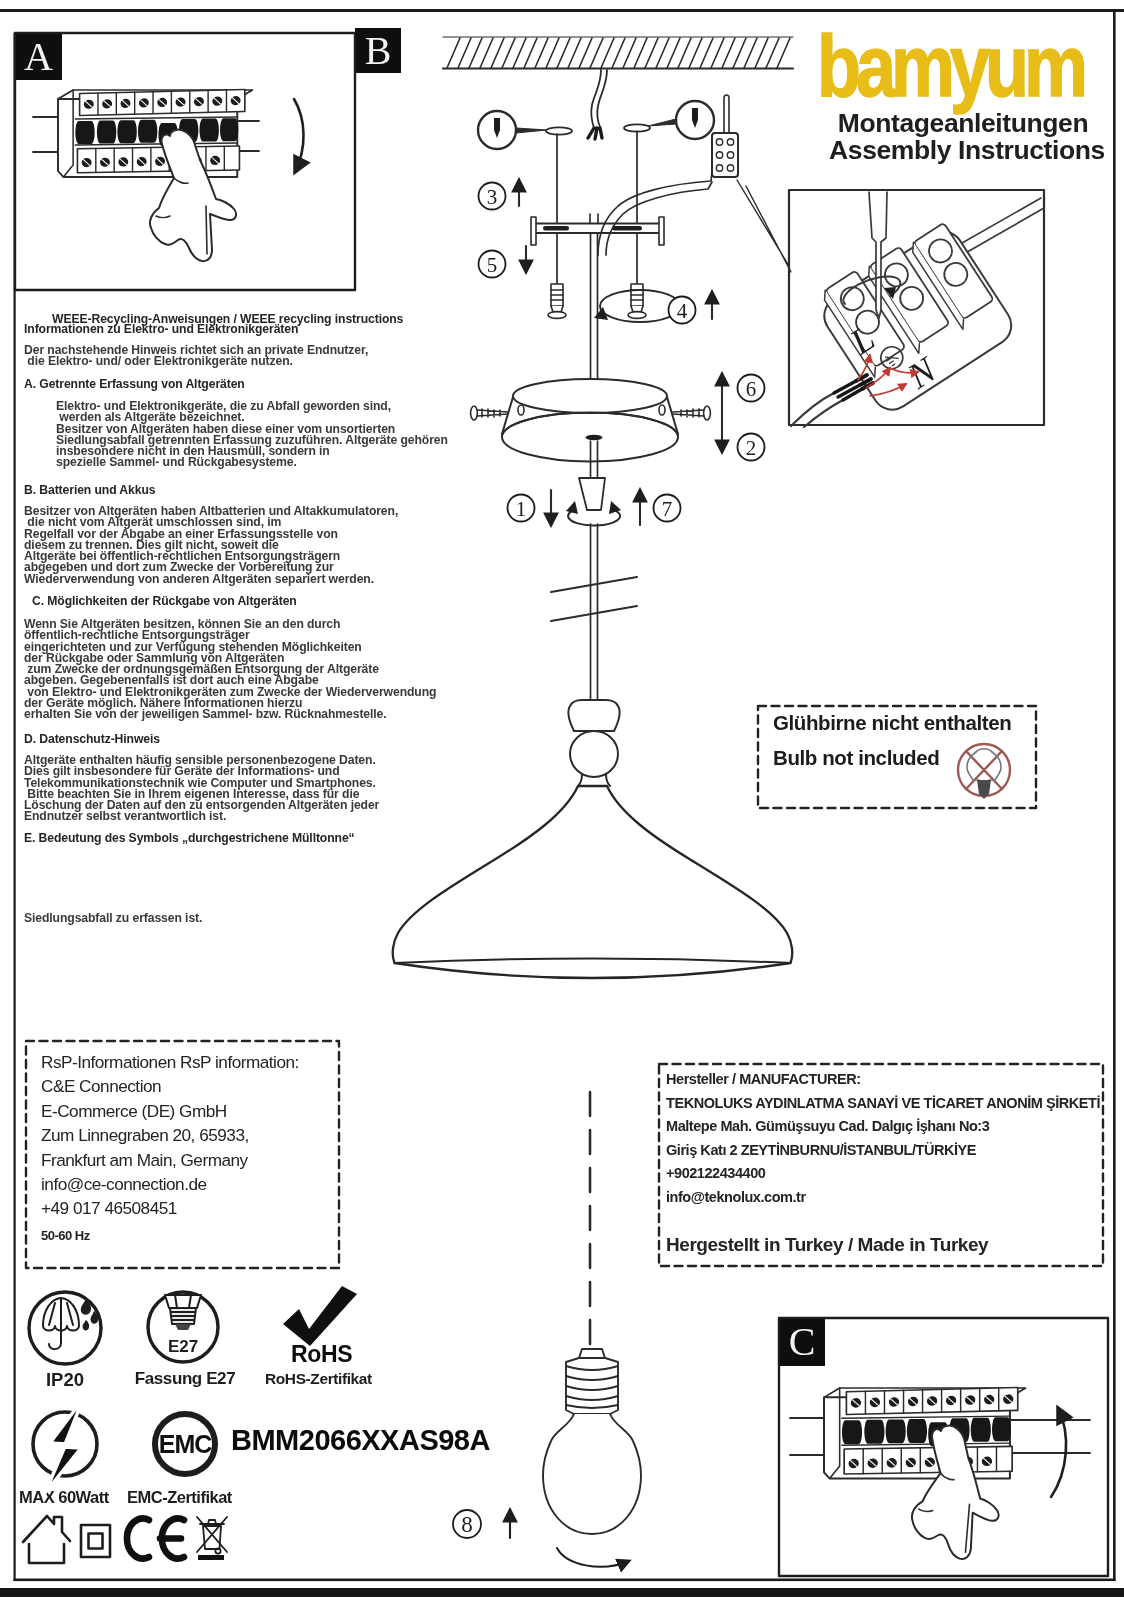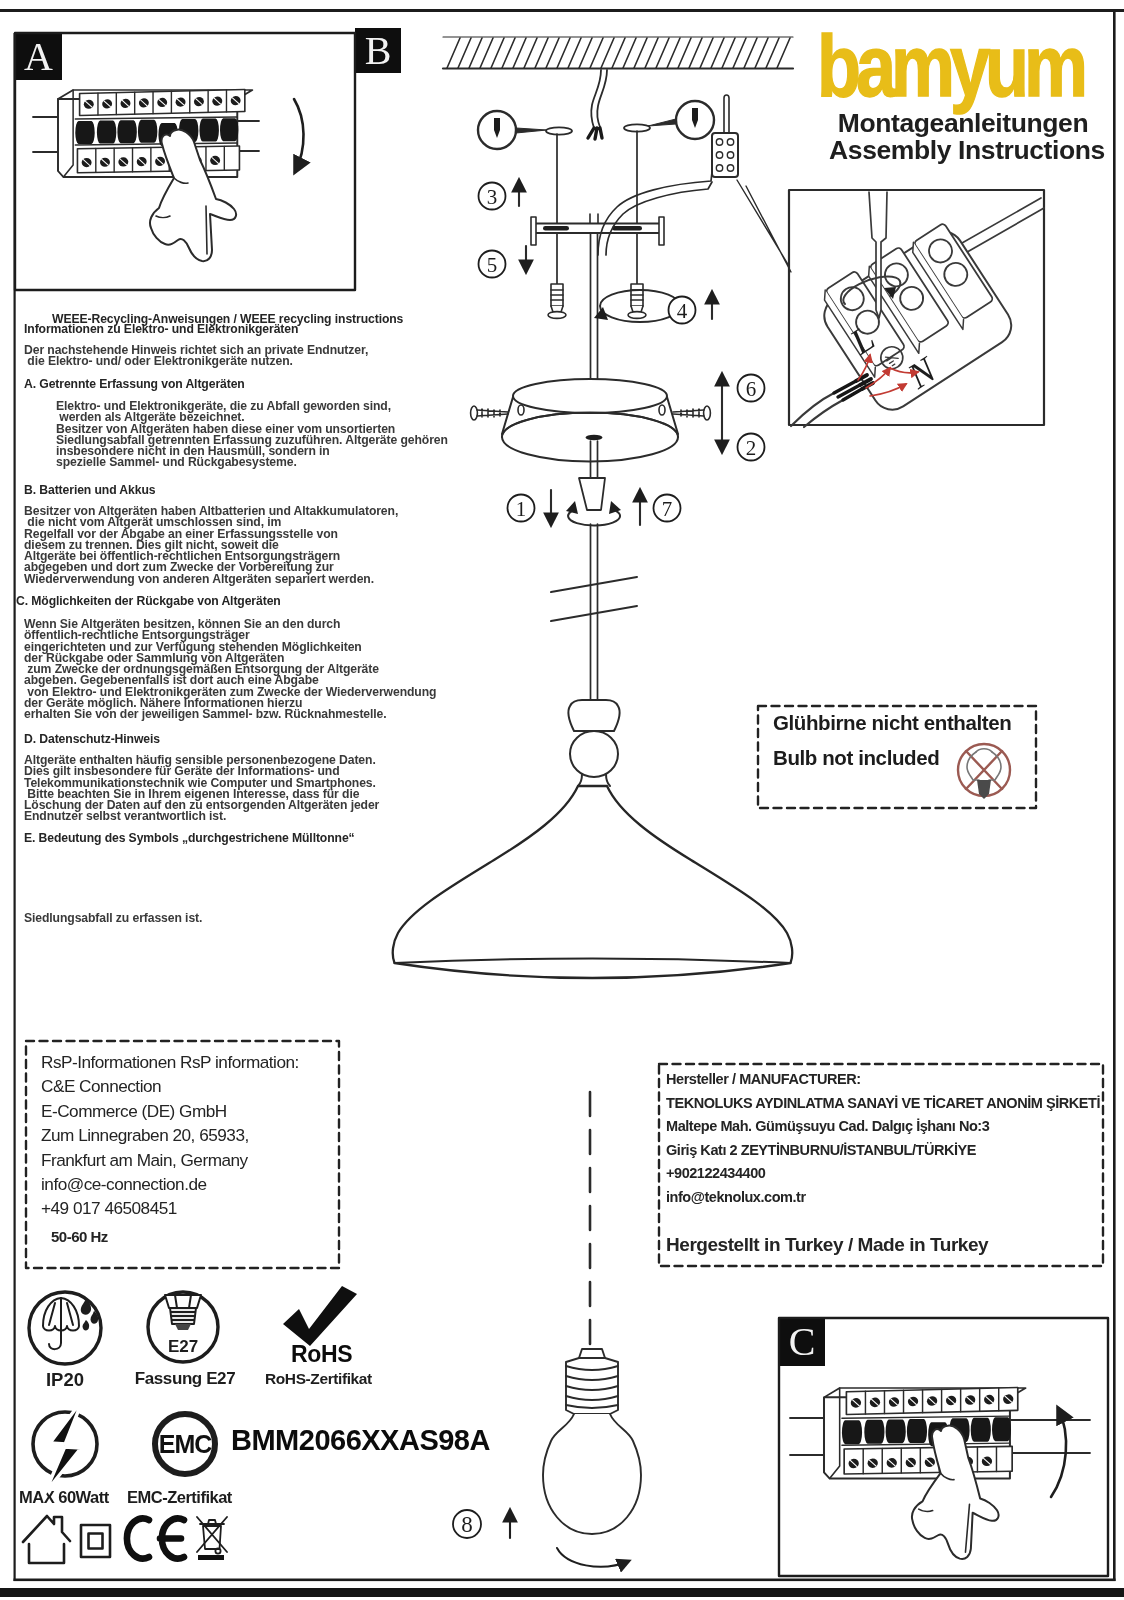--- a/index.html
+++ b/index.html
@@ -27,21 +27,21 @@
 insbesondere nicht in den Hausmüll, sondern in
 spezielle Sammel- und Rückgabesysteme.</div>
 <div class="abs h" style="left:24px;top:485px;">B. Batterien und Akkus</div>
 <div class="abs p" style="left:24px;top:506px;">Besitzer von Altgeräten haben Altbatterien und Altakkumulatoren,
  die nicht vom Altgerät umschlossen sind, im
 Regelfall vor der Abgabe an einer Erfassungsstelle von
 diesem zu trennen. Dies gilt nicht, soweit die
 Altgeräte bei öffentlich-rechtlichen Entsorgungsträgern
 abgegeben und dort zum Zwecke der Vorbereitung zur
 Wiederverwendung von anderen Altgeräten separiert werden.</div>
-<div class="abs h" style="left:16px;top:596px;">C. Möglichkeiten der Rückgabe von Altgeräten</div>
+<div class="abs h" style="left:32px;top:596px;">C. Möglichkeiten der Rückgabe von Altgeräten</div>
 <div class="abs p" style="left:24px;top:619px;">Wenn Sie Altgeräten besitzen, können Sie an den durch
 öffentlich-rechtliche Entsorgungsträger
 eingerichteten und zur Verfügung stehenden Möglichkeiten
 der Rückgabe oder Sammlung von Altgeräten
  zum Zwecke der ordnungsgemäßen Entsorgung der Altgeräte
 abgeben. Gegebenenfalls ist dort auch eine Abgabe
  von Elektro- und Elektronikgeräten zum Zwecke der Wiederverwendung
 der Geräte möglich. Nähere Informationen hierzu
 erhalten Sie von der jeweiligen Sammel- bzw. Rücknahmestelle.</div>
 <div class="abs h" style="left:24px;top:734px;text-align:right;">D. Datenschutz-Hinweis</div>
@@ -60,21 +60,21 @@
 
 <div class="abs" style="left:822px;top:137px;width:290px;text-align:center;font-size:26.5px;line-height:27.5px;font-weight:700;color:#1f1f1f;letter-spacing:-0.4px;">Assembly Instructions</div>
 
 <div class="abs" style="left:41px;top:1050px;font-size:17.2px;line-height:24.4px;font-weight:400;color:#242424;letter-spacing:-0.5px;white-space:pre;">RsP-Informationen RsP information:
 C&amp;E Connection
 E-Commerce (DE) GmbH
 Zum Linnegraben 20, 65933,
 Frankfurt am Main, Germany
 info@ce-connection.de
 +49 017 46508451</div>
-<div class="abs" style="left:41px;top:1228px;font-size:15px;font-weight:700;color:#242424;letter-spacing:-0.5px;margin-left:10px;">50-60 Hz</div>
+<div class="abs" style="left:41px;top:1228px;font-size:13px;font-weight:700;color:#242424;letter-spacing:-0.5px;">50-60 Hz</div>
 
 <div class="abs" style="left:666px;top:1068px;font-size:14.5px;line-height:23.5px;font-weight:700;color:#242424;letter-spacing:-0.45px;white-space:pre;">Hersteller / MANUFACTURER:
 TEKNOLUKS AYDINLATMA SANAYİ VE TİCARET ANONİM ŞİRKETİ
 Maltepe Mah. Gümüşsuyu Cad. Dalgıç İşhanı No:3
 Giriş Katı 2 ZEYTİNBURNU/İSTANBUL/TÜRKİYE
 +902122434400
 info@teknolux.com.tr</div>
 <div class="abs" style="left:666px;top:1234px;font-size:19px;font-weight:700;color:#242424;letter-spacing:-0.45px;">Hergestellt in Turkey / Made in Turkey</div>
 
 <div class="abs icolbl" style="left:26px;top:1369px;width:78px;text-align:center;font-size:18.5px;">IP20</div>

